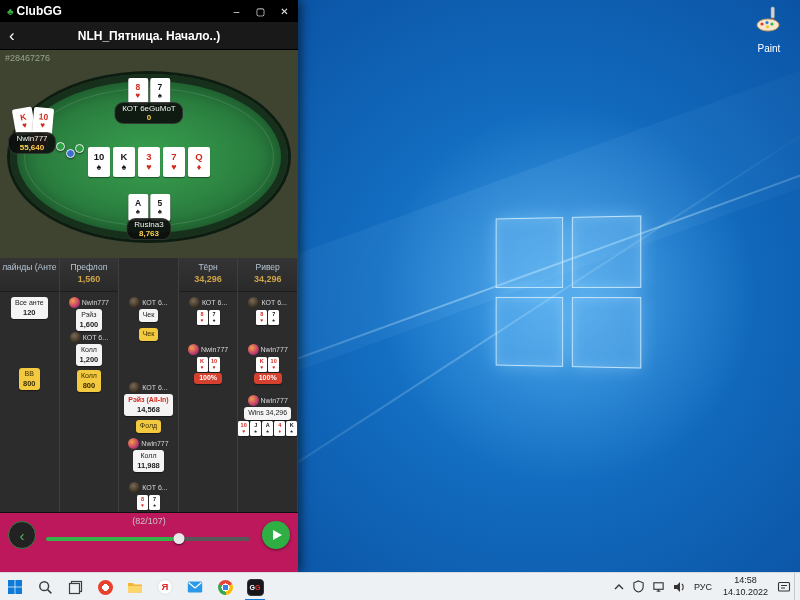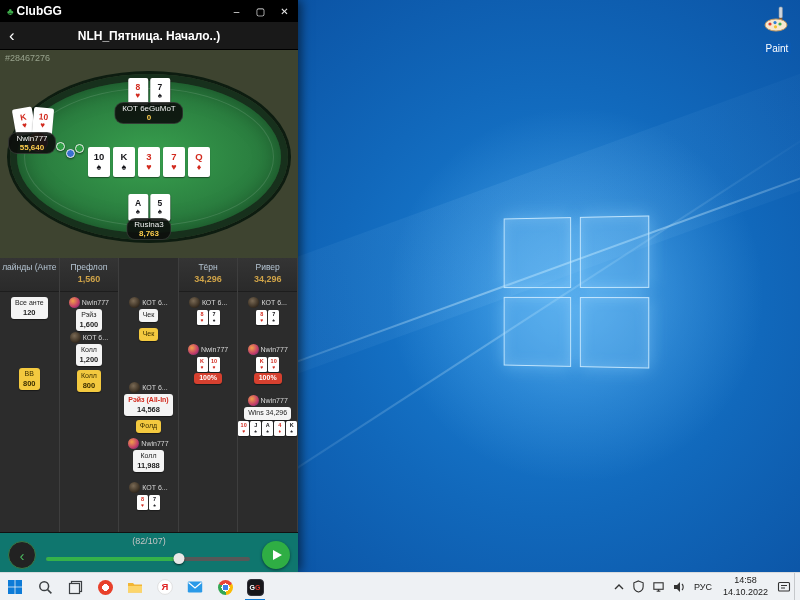--- a/index.html
+++ b/index.html
@@ -1,21 +1,21 @@
 <!DOCTYPE html>
 <html><head>
 <meta charset="utf-8">
 <style>
   * { margin:0; padding:0; box-sizing:border-box; }
   html,body { width:800px; height:600px; overflow:hidden; font-family:"Liberation Sans", sans-serif; }
   body { position:relative; background:#0b53a4; }
 
   
   .desktop { position:absolute; inset:0 0 28px 0;
-    background: radial-gradient(circle at 540px 300px, #1c83d8 0%, #1168bb 35%, #0b53a4 65%, #094488 100%); margin-left: 8px; }
+    background: radial-gradient(circle at 540px 300px, #1c83d8 0%, #1168bb 35%, #0b53a4 65%, #094488 100%); }
   .glow { position:absolute; left:368px; top:105px; width:400px; height:380px; pointer-events:none;
     background: radial-gradient(circle, rgba(130,205,255,.5) 0%, rgba(130,205,255,.18) 40%, rgba(130,205,255,0) 68%); }
   .beam { position:absolute; pointer-events:none; }
   .beam1 { left:150px; top:262px; width:820px; height:2px; transform:rotate(-20deg);
     background:linear-gradient(90deg, rgba(255,255,255,0), rgba(210,240,255,.55), rgba(255,255,255,0)); }
   .beam2 { left:120px; top:330px; width:760px; height:2px; transform:rotate(-33deg); opacity:.5;
     background:linear-gradient(90deg, rgba(255,255,255,0), rgba(210,240,255,.6), rgba(255,255,255,0)); }
   .beam3 { left:60px; top:180px; width:900px; height:110px; transform:rotate(-20deg);
     background:linear-gradient(90deg, rgba(255,255,255,0), rgba(160,215,255,.10), rgba(255,255,255,0)); }
   .win-logo { position:absolute; left:492px; top:217px; width:150px; height:150px;
@@ -97,21 +97,21 @@
   .h-box { background:#f4f4f4; border-radius:3px; padding:2px 4px; text-align:center; color:#222;
     box-shadow:0 1px 1px rgba(0,0,0,.45); white-space:nowrap; }
   .h-box .l1 { font-size:7px; line-height:1.25; }
   .h-box .l2 { font-size:7.5px; font-weight:bold; line-height:1.25; }
   .h-box.yellow { background:#f3c93f; color:#3c2f00; }
   .h-box.red { background:#d6402f; color:#fff; padding:1px 5px; }
   .h-box.red .l1 { font-weight:bold; }
   .l1red { color:#d42a1e; font-weight:bold; }
 
   
-  .playback { height:40px; flex:0 0 auto; background:#0f766e; border-top:1px solid #111; position:relative; }
+  .playback { height:60px; flex:0 0 auto; background:#be185d; border-top:1px solid #111; position:relative; }
   .pb-label { position:absolute; top:3px; left:0; right:0; text-align:center; font-size:9px; color:#c4c4c4; }
   .pb-prev { position:absolute; left:8px; top:8px; width:28px; height:28px; border-radius:50%;
     background:#222; border:1px solid #3a7a46; color:#4cba5f; display:flex; align-items:center; justify-content:center; font-size:15px; }
   .pb-play { position:absolute; right:8px; top:8px; width:28px; height:28px; border-radius:50%;
     background:#2fae44; display:flex; align-items:center; justify-content:center; box-shadow:0 1px 3px rgba(0,0,0,.5); }
   .tri { width:0; height:0; border-left:9px solid #fff; border-top:5.5px solid transparent; border-bottom:5.5px solid transparent; margin-left:2px; }
   .pb-track { position:absolute; left:46px; right:48px; top:24px; height:4px; background:#575757; border-radius:2px; }
   .pb-fill { height:100%; background:#35b24a; border-radius:2px; width:65%; }
   .pb-thumb { position:absolute; top:-4px; left:65%; width:11px; height:11px; border-radius:50%;
     background:#e8e8e8; transform:translateX(-50%); box-shadow:0 1px 2px rgba(0,0,0,.6); }

